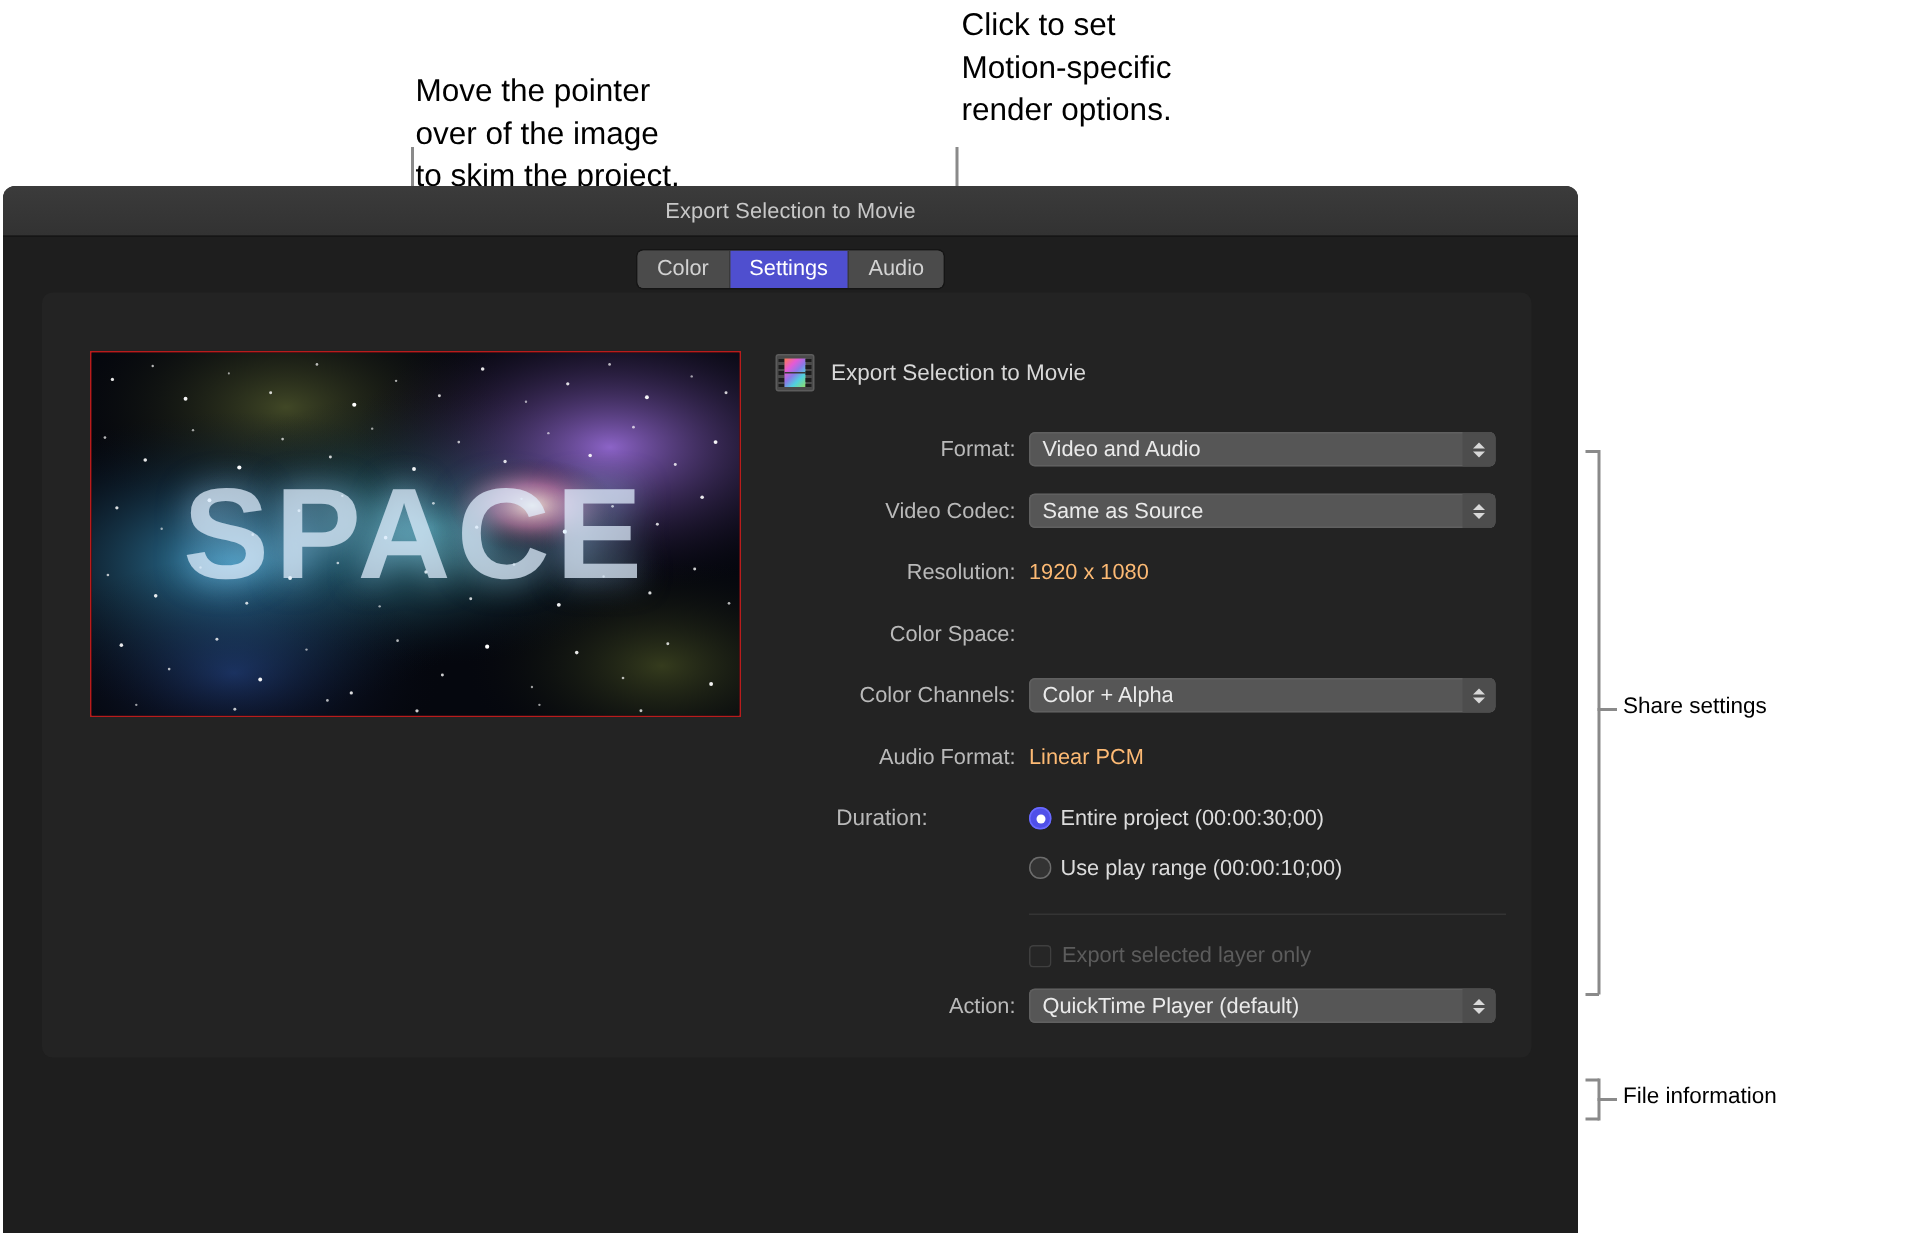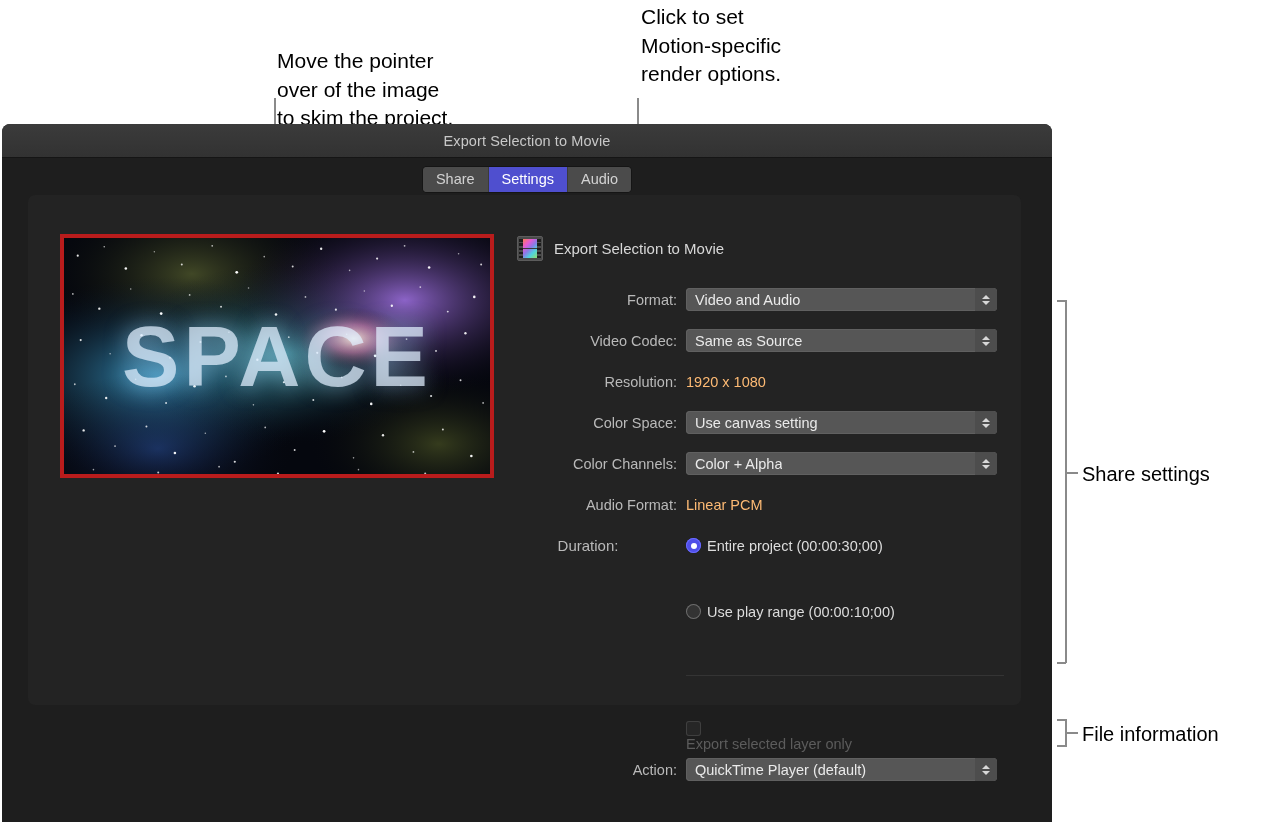--- a/index.html
+++ b/index.html
@@ -14,21 +14,21 @@
   
   .callout {
     position: absolute;
     color: #000;
     font-size: 21px;
     line-height: 1.36;
     white-space: pre-line;
   }
   .callout-top-1 { left: 277px; top: 3px; margin-top: 44px; }
   .callout-top-2 { left: 641px; top: 3px; }
-  .callout-right { font-size: 20px; }
+  .callout-right { font-size: 15px; }
 
   .leader { position: absolute; background: #8a8a8a; }
 
   
   #window {
     position: absolute; left: 2px; top: 124px;
     width: 1050px; height: 698px;
     background: #1e1e1e;
     border-top-left-radius: 8px;
     border-top-right-radius: 8px;
@@ -68,21 +68,21 @@
     position: absolute; left: 28px; top: 195px;
     width: 993px; height: 510px;
     background: #232323;
     border-radius: 7px;
   }
 
   
   #thumb {
     position: absolute; left: 32px; top: 39px;
     width: 434px; height: 244px;
-    border: 4px solid #b91c1c;
+    border: 1px solid #b91c1c;
     overflow: hidden;
     background: #05060c;
   }
   #thumb .sky { position: absolute; inset: 0; }
   #thumb .word {
     position: absolute; inset: 0;
     display: flex; align-items: center; justify-content: center;
     font-size: 86px; font-weight: bold; letter-spacing: 4px;
     color: rgba(226,240,255,.72);
     text-shadow: 0 0 22px rgba(170,220,255,.55);
@@ -161,21 +161,21 @@
   }
   .radio.on { background: #4f4fe8; box-shadow: inset 0 0 0 1px #6a6aff; }
   .radio.on::after {
     content:''; position: absolute; left: 4.5px; top: 4.5px;
     width: 6px; height: 6px; border-radius: 50%; background: #fff;
   }
   .radio-line .rt { font-size: 14.5px; color: #dcdcdc; }
 
   .divider { height: 1px; background: #343434; margin: 9px 0 12px 0; width: 318px; }
 
-  .chk-line { display: flex; align-items: flex-start; height: 23px; margin-bottom: 16px; flex-direction: column; }
+  .chk-line { display: flex; align-items: flex-end; height: 23px; margin-bottom: 16px; }
   .chkbox {
     width: 15px; height: 15px; border-radius: 3px;
     background: #262626; box-shadow: inset 0 0 0 1px #3f3f3f;
     margin-right: 7px; flex: 0 0 auto;
   }
   .chk-line .ct { font-size: 14.5px; color: #5c5c5c; }
 </style>
 </head>
 <body>
 
@@ -204,21 +204,21 @@
   <div class="callout callout-right" style="left:1082px; top:721px;">File information</div>
 
   <div id="window">
 
     <div id="titlebar">
       <span class="title">Export Selection to Movie</span>
     </div>
 
     <div id="tabrow">
       <div id="tabs">
-        <div class="tab">Share</div>
+        <div class="tab">Color</div>
         <div class="tab active">Settings</div>
         <div class="tab">Audio</div>
       </div>
     </div>
 
   </div>
 
   <div id="panel">
 
     <div id="thumb">
@@ -381,48 +381,41 @@
         </span>
       </div>
 
       <div class="row">
         <span class="rl">Resolution:</span>
         <span class="static">1920 x 1080</span>
       </div>
 
       <div class="row">
         <span class="rl">Color Space:</span>
-        <span class="popup">
-          <span class="pv">Use canvas setting</span>
-          <span class="stepper">
-            <span class="chev up"></span>
-              <span class="chev dn"></span>
-          </span>
-        </span>
       </div>
 
       <div class="row">
         <span class="rl">Color Channels:</span>
         <span class="popup">
           <span class="pv">Color + Alpha</span>
           <span class="stepper">
             <span class="chev up"></span>
               <span class="chev dn"></span>
           </span>
         </span>
       </div>
 
       <div class="row">
         <span class="rl">Audio Format:</span>
         <span class="static">Linear PCM</span>
       </div>
 
       <div class="durwrap">
         <span class="rl">Duration:</span>
-        <span style="display:flex;flex-direction:column;gap:33px;">
+        <span style="display:flex;flex-direction:column;">
           <span class="radio-line">
             <span class="radio on"></span>
             <span class="rt">Entire project (00:00:30;00)</span>
           </span>
           <span class="radio-line">
             <span class="radio"></span>
             <span class="rt">Use play range (00:00:10;00)</span>
           </span>
 
           <span class="divider"></span>

